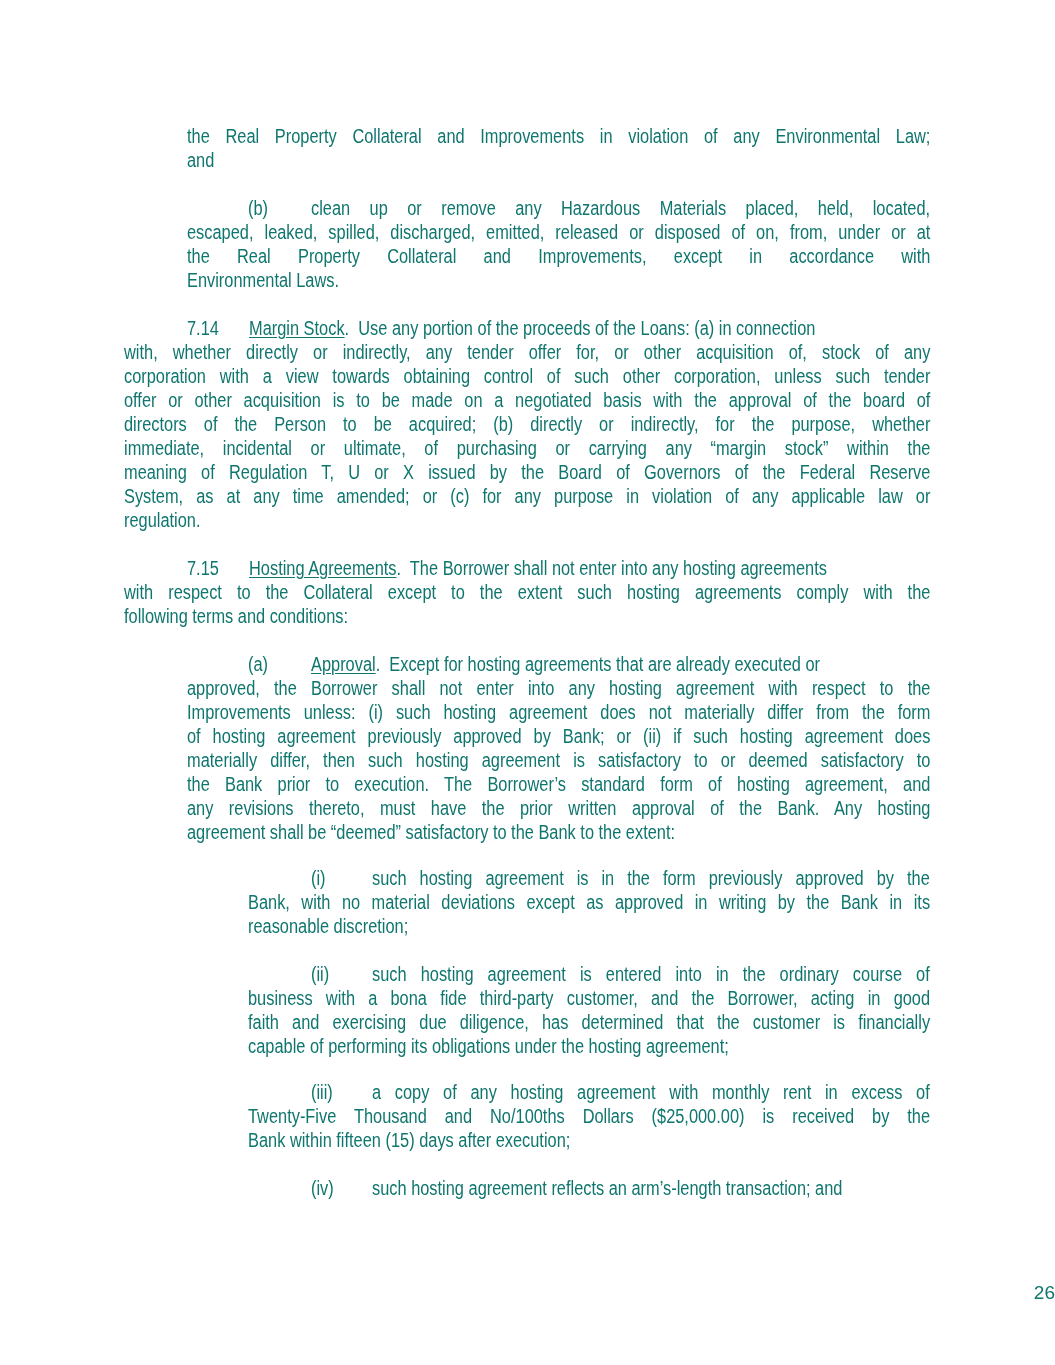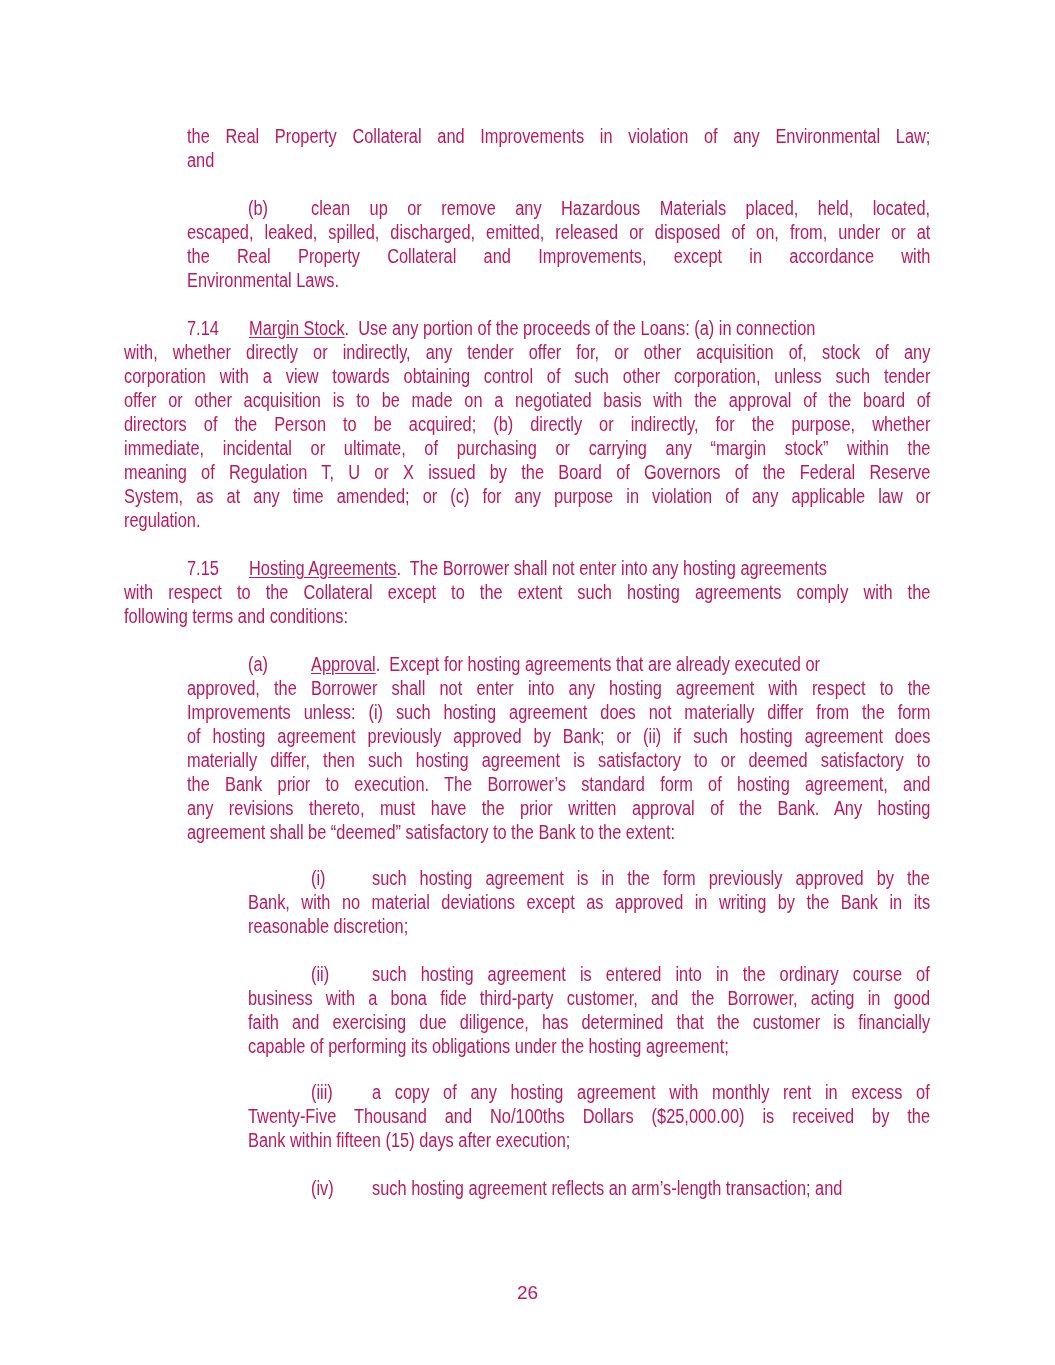--- a/index.html
+++ b/index.html
@@ -1,30 +1,30 @@
 <!DOCTYPE html>
 <html><head>
 <meta charset="utf-8">
 <style>
   html, body { margin: 0; padding: 0; background: #ffffff; }
   body { width: 1055px; height: 1365px; position: relative; overflow: hidden; }
-  .page { position: absolute; left: 0; top: 0; width: 1055px; height: 1365px; background: #fff; color: #be185d; }
+  .page { position: absolute; left: 0; top: 0; width: 1055px; height: 1365px; background: #fff; color: #0f766e; }
   .line {
     position: absolute;
     font-family: "Liberation Sans", sans-serif;
     font-size: 19.5px;
     line-height: 24px;
     white-space: nowrap;
     transform-origin: left top;
     transform: scaleX(0.84);
   }
   .just { text-align: justify; text-align-last: justify; white-space: normal; }
   .u { text-decoration: underline; text-underline-offset: 2px; }
   .num { position: absolute; font-family: "Liberation Sans", sans-serif; font-size: 19.5px; line-height: 24px; transform-origin: left top; transform: scaleX(0.84); white-space: nowrap;}
-  .pagenum { position: absolute; left: 0; width: 1055px; top: 1281px; text-align: center; font-family: "Liberation Sans", sans-serif; font-size: 19px; line-height: 24px; }
+  .pagenum { position: absolute; left: 0; width: 1055px; top: 1281px; text-align: right; font-family: "Liberation Sans", sans-serif; font-size: 19px; line-height: 24px; }
 </style>
 </head>
 <body>
 
 <div class="page">
 
   <div class="line just" style="left:187px; top:124px; width:885px;">the Real Property Collateral and Improvements in violation of any Environmental Law;</div>
   <div class="line" style="left:187px; top:148px;">and</div>
 
   <div class="num" style="left:248px; top:196px;">(b)</div>

